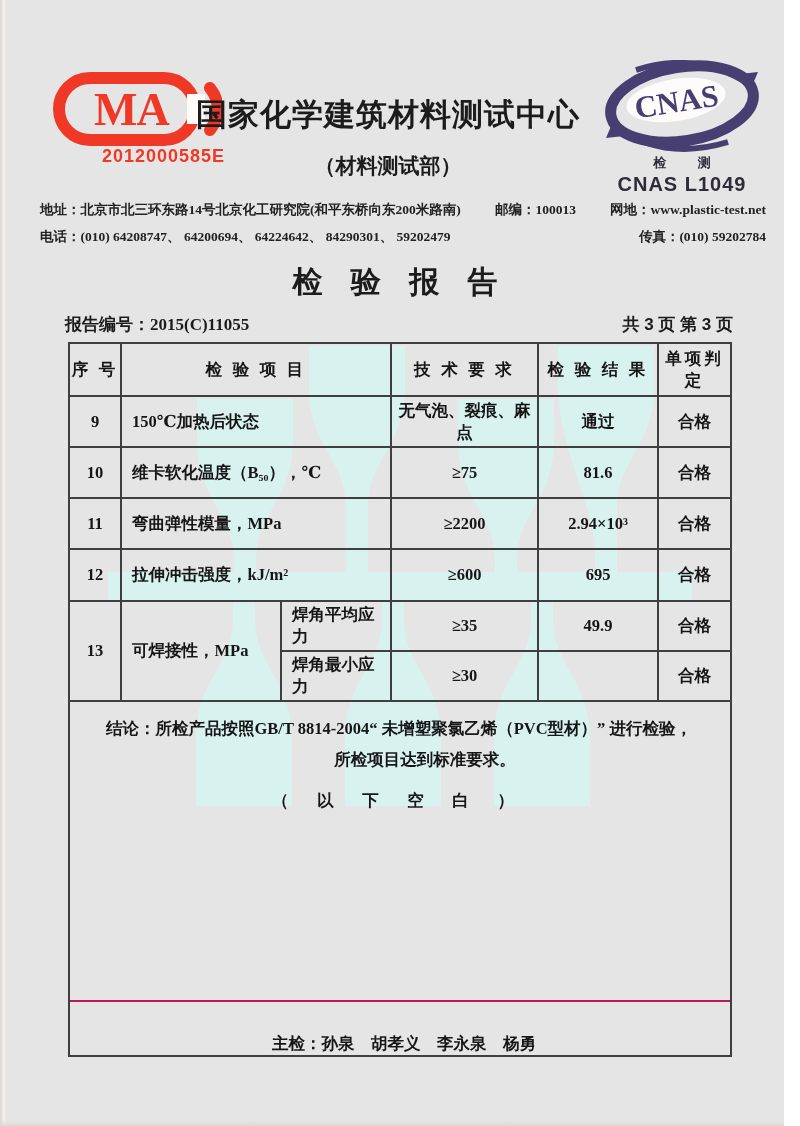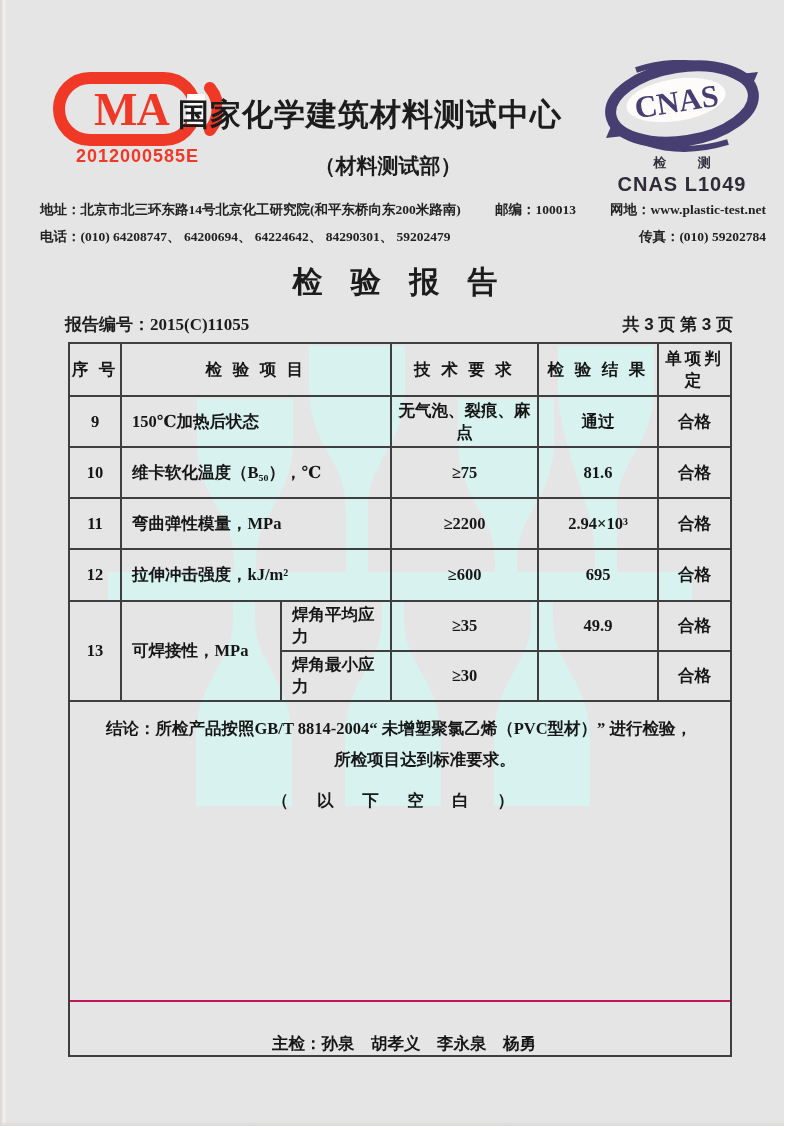--- a/index.html
+++ b/index.html
@@ -5,24 +5,24 @@
   html,body{margin:0;padding:0;}
   body{background:#ffffff;font-family:"Liberation Sans","DejaVu Sans",sans-serif;}
   .page{position:relative;width:784px;height:1126px;background:#e5e5e5;overflow:hidden;color:#1c1c1c;}
   .page::before{content:"";position:absolute;left:0;top:0;width:6px;height:100%;
     background:linear-gradient(90deg,#d9d5d2,#f4f2f0 70%,rgba(255,255,255,0));z-index:5;}
   .page::after{content:"";position:absolute;left:0;bottom:0;width:100%;height:5px;
     background:linear-gradient(0deg,#dcd8d5,rgba(255,255,255,0));z-index:5;}
 
   
   .cma{position:absolute;left:52px;top:72px;width:170px;z-index:2;}
-  .cma-no{position:absolute;left:50px;top:146px;width:175px;text-align:center;
+  .cma-no{position:absolute;left:50px;top:146px;width:175px;text-align:right;
     color:#f03826;font-weight:bold;font-size:18px;letter-spacing:1px;
     font-family:"Liberation Sans","DejaVu Sans",sans-serif;z-index:2;}
-  .org-title{position:absolute;left:178px;top:94px;width:420px;text-align:left;
+  .org-title{position:absolute;left:178px;top:94px;width:420px;text-align:center;
     font-size:31px;font-weight:bold;letter-spacing:1px;z-index:2;}
   .org-sub{position:absolute;left:178px;top:152px;width:420px;text-align:center;
     font-size:21px;font-weight:bold;z-index:2;}
   .cnas{position:absolute;left:598px;top:60px;width:168px;text-align:center;z-index:2;}
   .cnas-mark{font-size:13px;font-weight:bold;letter-spacing:14px;color:#2f2b38;margin-top:-2px;padding-left:14px;}
   .cnas-code{font-size:20px;font-weight:bold;color:#2f2b38;letter-spacing:1px;margin-top:1px;}
 
   
   .contact{position:absolute;left:40px;top:201px;width:726px;z-index:2;
     font-family:"Liberation Serif","DejaVu Serif",serif;font-size:13.5px;font-weight:600;color:#222;}

